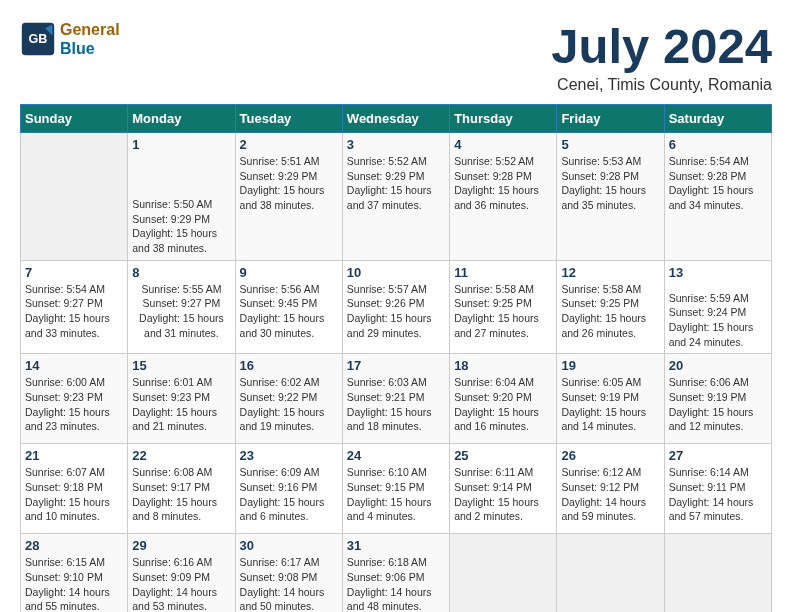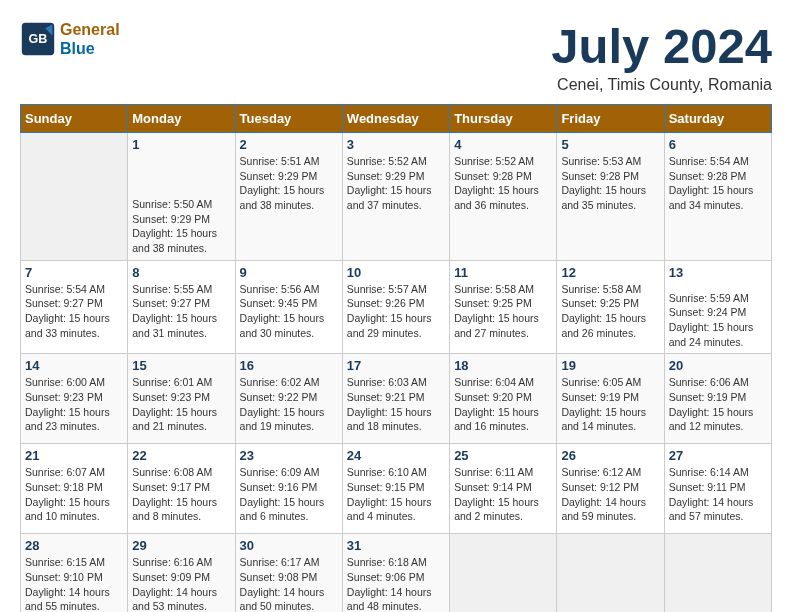--- a/index.html
+++ b/index.html
@@ -38,21 +38,21 @@
       font-size: 16px;
       color: #333;
       margin-top: 2px;
     }
     table {
       width: 100%;
       border-collapse: collapse;
       font-size: 11px;
     }
     thead tr th {
-      background-color: #a16207;
+      background-color: #0f766e;
       color: #fff;
       padding: 6px 4px;
       text-align: left;
       font-size: 13px;
       font-weight: bold;
       border: 1px solid #2a7ab5;
     }
     tbody tr td {
       border: 1px solid #ccc;
       vertical-align: top;
@@ -163,21 +163,21 @@
       <tr>
         <td>
           <div class="day-number">7</div>
           <div class="day-info" style="white-space: pre-line;">Sunrise: 5:54 AM
 Sunset: 9:27 PM
 Daylight: 15 hours
 and 33 minutes.</div>
         </td>
         <td>
           <div class="day-number">8</div>
-          <div class="day-info" style="white-space: pre-line;">Sunrise: 5:55 AM
+          <div class="day-info" style="white-space: pre-line; text-align: center;">Sunrise: 5:55 AM
 Sunset: 9:27 PM
 Daylight: 15 hours
 and 31 minutes.</div>
         </td>
         <td>
           <div class="day-number">9</div>
           <div class="day-info" style="white-space: pre-line;">Sunrise: 5:56 AM
 Sunset: 9:45 PM
 Daylight: 15 hours
 and 30 minutes.</div>

